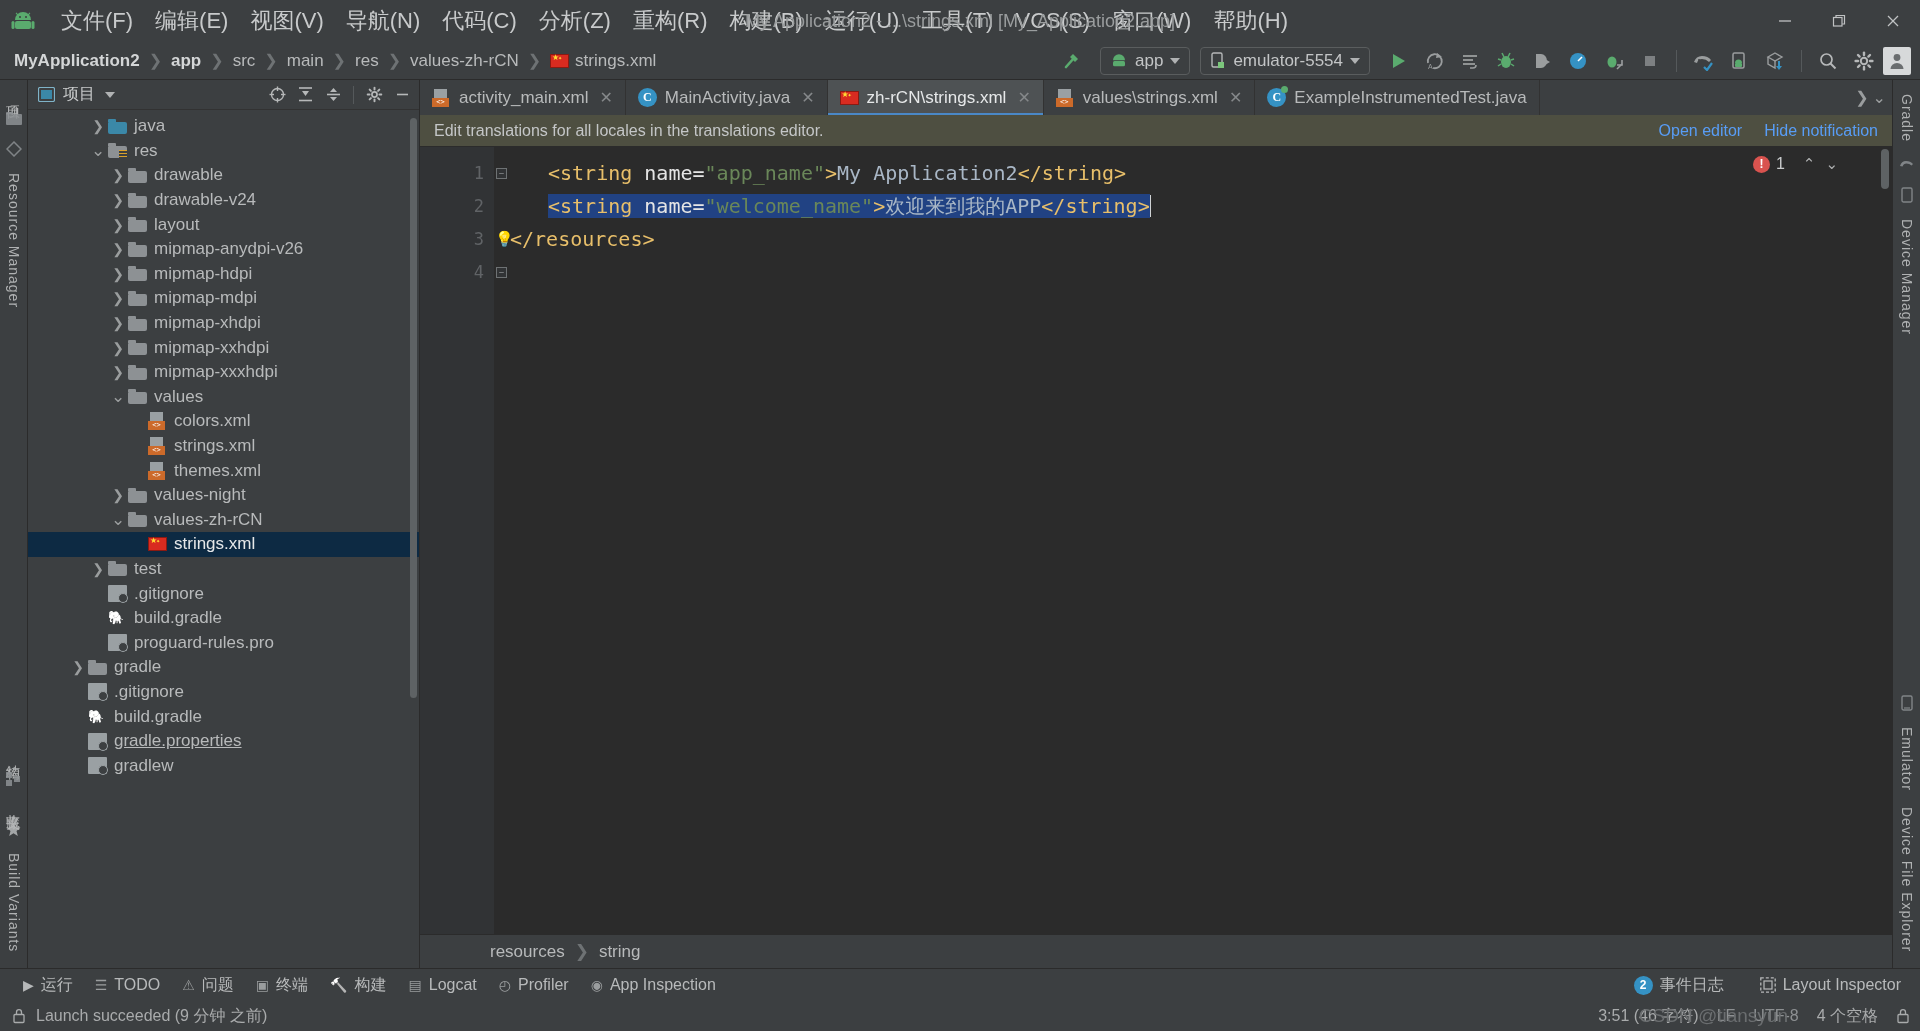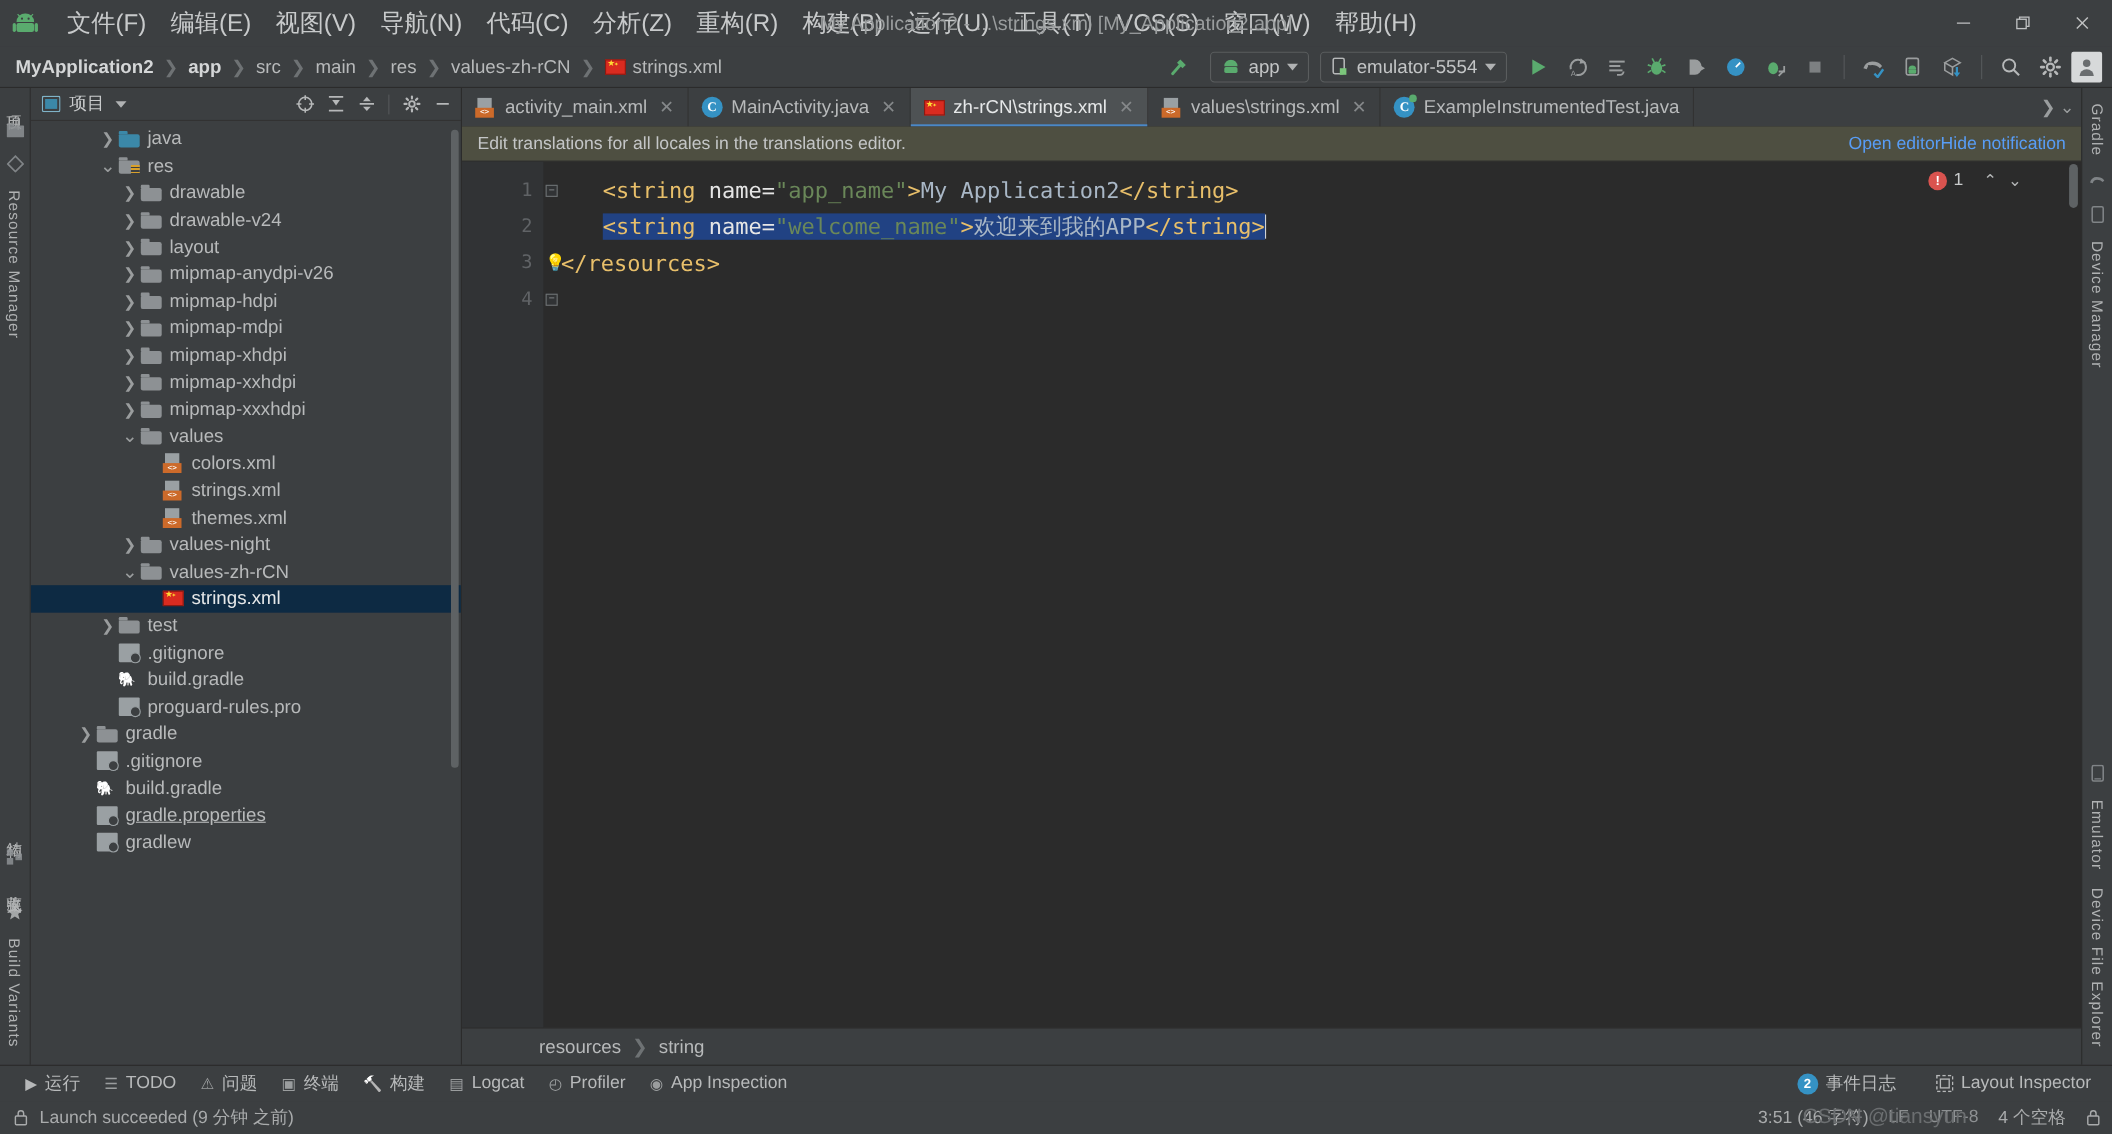--- a/index.html
+++ b/index.html
@@ -94,21 +94,21 @@
   }
   .tab.active { background:#4e5254; color:#e6e8e9;text-align:center; }
   .tab.active::after{ content:""; position:absolute; left:0; right:0; bottom:0; height:2px; background:#4a88c7;}
   .tab .x { color:#85888a; font-size:16px; margin-left:3px; }
   .tabs-right { margin-left:auto; display:flex; align-items:center; padding-right:6px; gap:4px;}
 
   .notif {
     height: 32px; background:#4e4f41; display:flex; align-items:center; padding: 0 14px;
     font-size: 16px; color:#c4c6c7; flex:0 0 32px; border-bottom:1px solid #2b2b2b;
   }
-  .notif .links { margin-left:auto; display:flex; }
+  .notif .links { margin-left:auto; display:flex; gap:22px; }
   .notif a { color:#589df6; text-decoration:none; font-size:16px; }
 
   .code-wrap { flex:1; display:flex; background:#2b2b2b; min-height:0; position:relative; }
   .gutter {
     width: 74px; background:#313335; color:#606366; font-family:"DejaVu Sans Mono", monospace;
     font-size: 17px; text-align:right; padding-top: 10px; flex:0 0 74px; user-select:none;
   }
   .gln { height: 33px; line-height:33px; padding-right: 10px; position:relative;}
   .fold { position:absolute; right:-13px; top:11px; width:11px;height:11px;border:1px solid #6e7274;
           display:flex;align-items:center;justify-content:center;font-size:9px;color:#8b8e90;background:#313335;}

